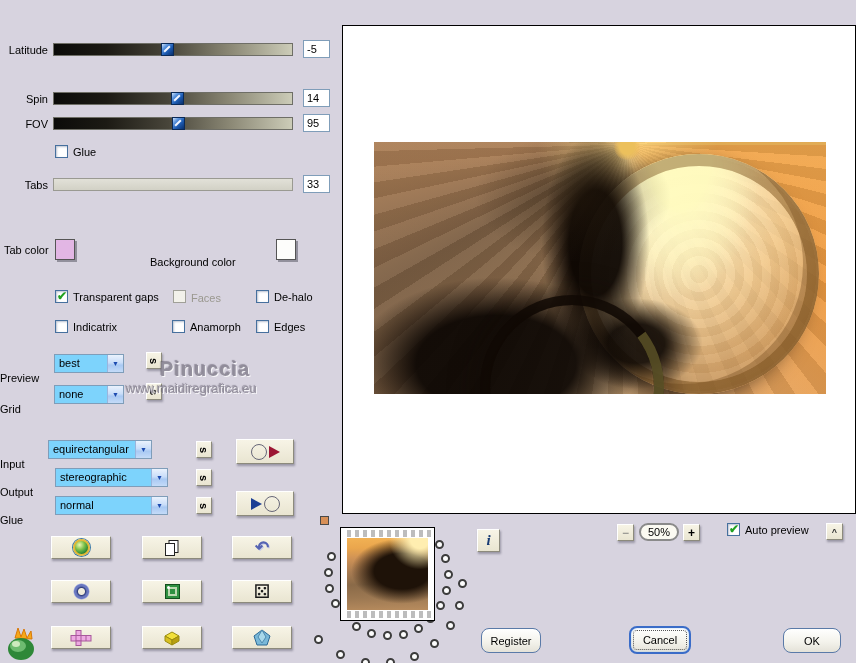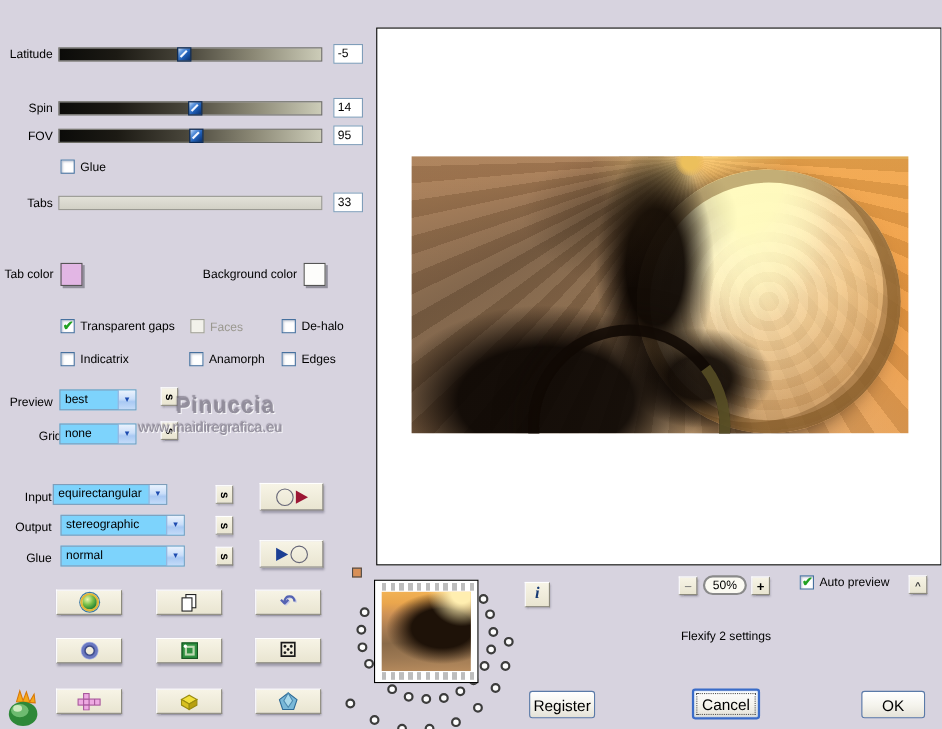--- a/index.html
+++ b/index.html
@@ -8,21 +8,21 @@
   .app { position:relative; width:856px; height:663px; background:#d7d3df; overflow:hidden; }
 
   
   .titlebar { position:absolute; left:0; top:0; width:856px; height:22px;
     background:linear-gradient(180deg,#2a63e0 0%,#1450d8 8%,#2068ee 30%,#3a80f4 48%,#1c58dc 78%,#0c3cae 100%);
     color:#fff; font-weight:bold; font-size:13px; line-height:22px; padding-left:2px;
     text-shadow:1px 1px 1px rgba(10,30,90,.8); }
 
   
   .lbl { position:absolute; font-size:11px; color:#000; line-height:14px; }
-  .lbl.right { text-align:right; }
+  .lbl.right { text-align:left;margin-top:12px; }
   .lbl.dis { color:#9a988f; }
 
   
   .srow { position:absolute; left:0; width:340px; height:20px; }
   .slabel { position:absolute; left:0; top:3px; width:48px; text-align:right; font-size:11px; }
   .strack { position:absolute; left:53px; top:2px; width:240px; height:13px;
     border:1px solid #6e6e66;
     background:linear-gradient(90deg,#0b0b09 0%,#1c1a14 22%,#48453a 48%,#8b8875 74%,#ccccb8 100%); }
   .strack.dis { background:linear-gradient(180deg,#e2e1d8,#d2d1c6); border-color:#9a9a92; }
   .sthumb { position:absolute; top:-1px; width:13px; height:13px;
@@ -52,23 +52,23 @@
 
   
   .bbtn { position:absolute; background:linear-gradient(180deg,#f7f4e6,#e9e5d1);
     border:1px solid; border-color:#ffffff #8c8a7c #8c8a7c #ffffff;
     box-shadow:1px 2px 2px rgba(40,40,60,.35);
     display:flex; align-items:center; justify-content:center; }
   .sbtn { width:16px; height:17px; font-size:11px; font-weight:bold; }
   .sbtn span { display:inline-block; transform:rotate(90deg); }
 
   
-  .xpbtn { position:absolute; border:1px solid #5a7aa8; border-radius:3px;
+  .xpbtn { position:absolute; border:1px solid #5a7aa8; border-radius:8px;
     background:linear-gradient(180deg,#ffffff,#f4f3ec 55%,#e4e2d8 100%);
-    font-family:"Liberation Sans",sans-serif; font-size:14px; color:#000;
+    font-family:"Liberation Sans",sans-serif; font-size:11px; color:#000;
     display:flex; align-items:center; justify-content:center; }
   .xpbtn.focused { border:2px solid #3a6cc8; box-shadow:inset 0 0 2px #9ec4f0;
     outline:1px dotted #555; outline-offset:-5px; }
 
   
   .canvas { position:absolute; left:342px; top:25px; width:514px; height:489px;
     background:#fff; border:1px solid #000; }
   .pimg { position:absolute; left:31px; top:116px; width:452px; height:252px; overflow:hidden; }
   .l-base { position:absolute; inset:0;
     background:
@@ -404,21 +404,20 @@
     </div>
 
   <div class="cbrow" style="left:727px; top:523px">
     <span class="cb checked"></span>
     <span class="cbtext">Auto preview</span>
   </div>
   <div class="bbtn" style="left:826px; top:523px; width:17px; height:17px">
     <span class="i-caret">^</span>
     </div>
 
-  <div class="lbl" style="left:560px; top:572px; width:200px; text-align:center">Flexify 2 settings</div>
 
   <div class="xpbtn" style="left:481px; top:628px; width:60px; height:25px">
     <span>Register</span>
     </div>
   <div class="xpbtn focused" style="left:629px; top:626px; width:62px; height:28px">
     <span>Cancel</span>
     </div>
   <div class="xpbtn" style="left:783px; top:628px; width:58px; height:25px">
     <span>OK</span>
     </div>

